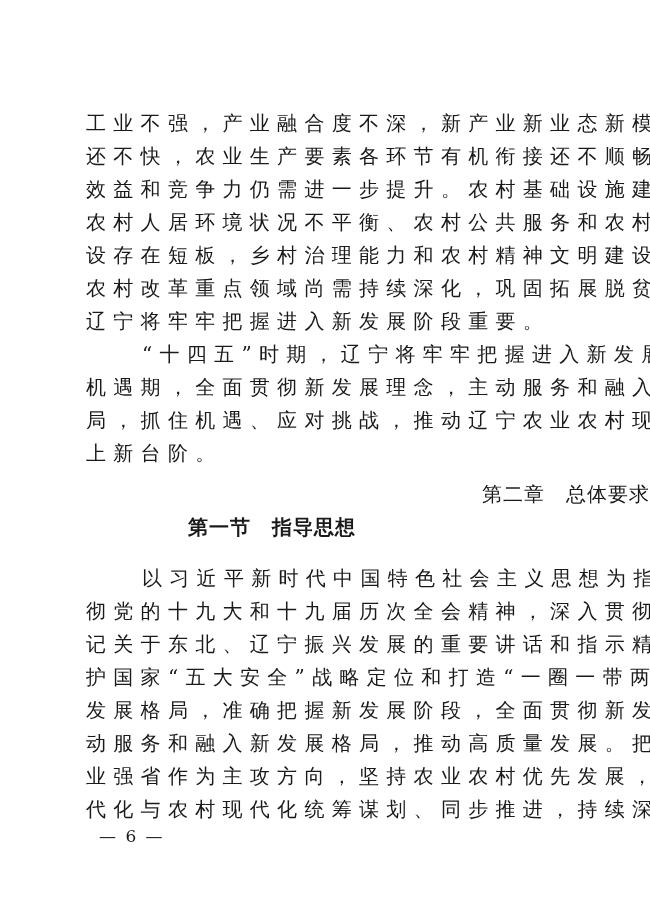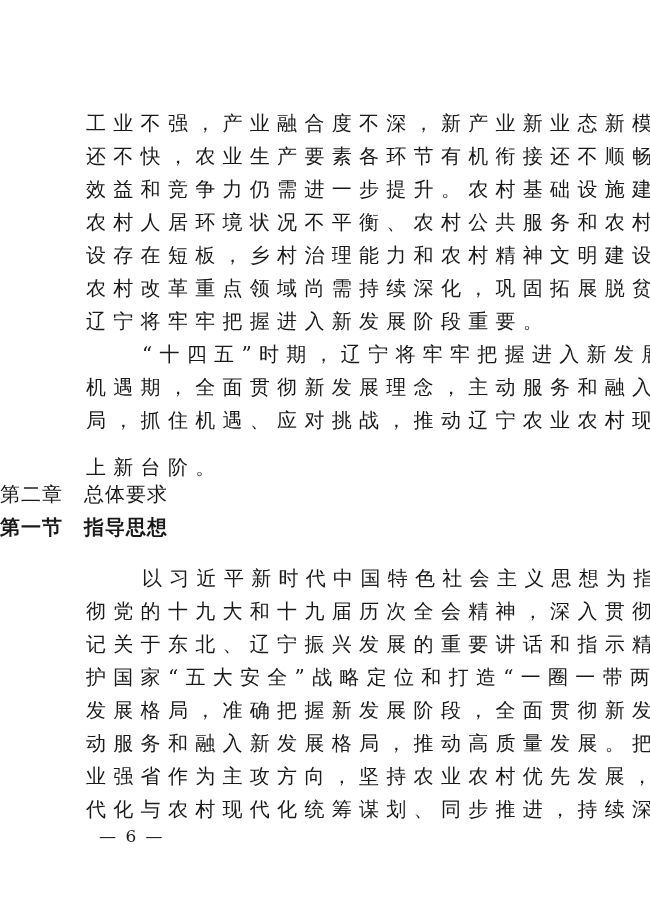--- a/index.html
+++ b/index.html
@@ -2,23 +2,23 @@
 <html><head>
 <meta charset="utf-8">
 <style>
   html, body { margin: 0; padding: 0; background: #ffffff; }
   body { width: 650px; height: 919px; position: relative; overflow: hidden;
          font-family: "DejaVu Serif", "Liberation Serif", serif; color: #1a1a1a; }
   .page { position: absolute; left: 0; top: 0; width: 650px; height: 919px; background: #fff; }
   .line { position: absolute; left: 86px; width: 482px; height: 30px; font-size: 20px;
           line-height: 30px; letter-spacing: 7.3px; white-space: nowrap; }
   .indent { left: 142px; width: 426px; }
-  .chapter { position: absolute; left: 0; width: 650px; text-align: left; font-size: 20px;
+  .chapter { position: absolute; left: 0; width: 650px; text-align: right; font-size: 20px;
              line-height: 30px; letter-spacing: 1px; white-space: pre; }
-  .section { position: absolute; left: 0; width: 544px; text-align: left; font-size: 20px;
+  .section { position: absolute; left: 0; width: 544px; text-align: center; font-size: 20px;
              line-height: 30px; font-weight: bold; font-family: "DejaVu Sans", "Liberation Sans", sans-serif;
              letter-spacing: 1px; white-space: pre; }
   .pagenum { position: absolute; left: 99px; top: 815px; font-size: 17px; line-height: 24px;
              letter-spacing: 2px; white-space: pre; }
 </style>
 </head>
 <body>
 
 <div class="page">
 
@@ -26,21 +26,21 @@
   <div class="line" style="top:141px">还不快，农业生产要素各环节有机衔接还不顺畅，农业质量</div>
   <div class="line" style="top:174px">效益和竞争力仍需进一步提升。农村基础设施建设不完善、</div>
   <div class="line" style="top:207px">农村人居环境状况不平衡、农村公共服务和农村生态文明建</div>
   <div class="line" style="top:240px">设存在短板，乡村治理能力和农村精神文明建设还需加强，</div>
   <div class="line" style="top:273px">农村改革重点领域尚需持续深化，巩固拓展脱贫攻坚成果与</div>
   <div class="line" style="top:306px">辽宁将牢牢把握进入新发展阶段重要。</div>
 
   <div class="line indent" style="top:339px">“十四五”时期，辽宁将牢牢把握进入新发展阶段重要</div>
   <div class="line" style="top:372px">机遇期，全面贯彻新发展理念，主动服务和融入新发展格</div>
   <div class="line" style="top:405px">局，抓住机遇、应对挑战，推动辽宁农业农村现代化发展再</div>
-  <div class="line" style="top:452px">上新台阶。</div>
+  <div class="line" style="top:438px">上新台阶。</div>
 
   <div class="chapter" style="top:479px">第二章　总体要求</div>
   <div class="section" style="top:512px">第一节　指导思想</div>
 
   <div class="line indent" style="top:563px">以习近平新时代中国特色社会主义思想为指导，全面贯</div>
   <div class="line" style="top:596px">彻党的十九大和十九届历次全会精神，深入贯彻习近平总书</div>
   <div class="line" style="top:629px">记关于东北、辽宁振兴发展的重要讲话和指示精神，立足维</div>
   <div class="line" style="top:662px">护国家“五大安全”战略定位和打造“一圈一带两区”区域</div>
   <div class="line" style="top:695px">发展格局，准确把握新发展阶段，全面贯彻新发展理念，主</div>
   <div class="line" style="top:728px">动服务和融入新发展格局，推动高质量发展。把加快建设农</div>

